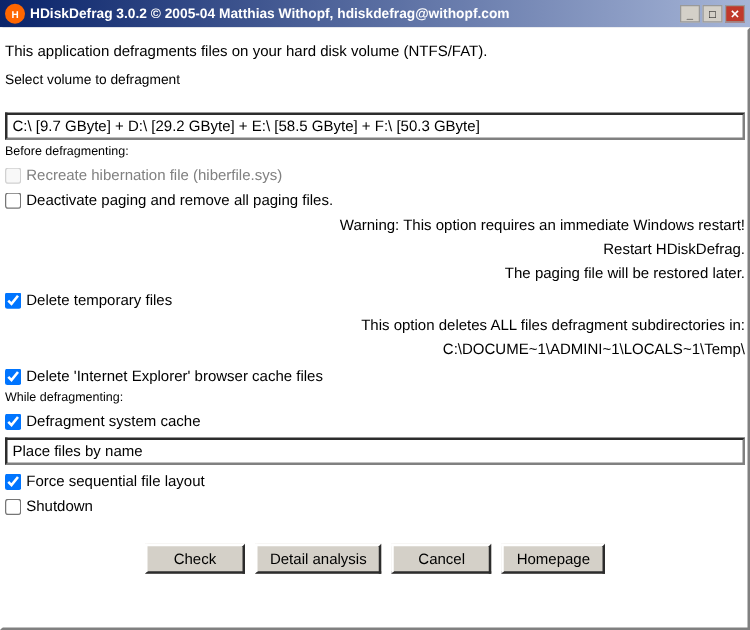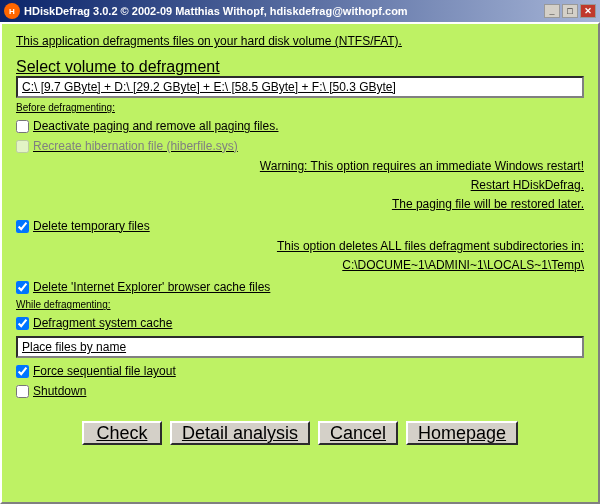--- a/index.html
+++ b/index.html
@@ -58,38 +58,37 @@
       justify-content: center;
       font-weight: bold;
     }
     .title-btn.close-btn {
       background: #c0392b;
       color: white;
     }
 
     
     .main-window {
-      background: #bef264;
+      background: #ffffff;
       border: 2px solid #fff;
       border-right-color: #808080;
       border-bottom-color: #808080;
-      padding: 10px 14px;
+      padding: 10px 2px;
       height: calc(504px - 22px);
       overflow-y: auto;
-      text-decoration: underline;
     }
 
     .app-description {
       margin-bottom: 10px;
       font-size: 12px;
     }
 
     .section-label {
-      font-size: 16px;
-      margin-bottom: 0;
+      font-size: 11px;
+      margin-bottom: 20px;
     }
 
     
     .dropdown-wrapper {
       display: flex;
       align-items: center;
     }
     .dropdown {
       flex: 1;
       height: 22px;
@@ -152,37 +151,37 @@
       margin-top: 14px;
       padding-top: 8px;
     }
     .win-btn {
       min-width: 80px;
       height: 24px;
       background: #d4d0c8;
       border: 2px outset #fff;
       border-right-color: #808080;
       border-bottom-color: #808080;
-      font-size: 18px;
+      font-size: 12px;
       font-family: 'MS Sans Serif', Arial, sans-serif;
       cursor: pointer;
       padding: 0 10px;
     }
 
     .page-container {
       position: relative;
     }
   </style>
 </head>
 <body>
 
 <div class="title-bar">
   <div class="title-bar-left">
     <div class="title-icon">H</div>
-    <span>HDiskDefrag 3.0.2  © 2002-09 Matthias Withopf, hdiskdefrag@withopf.com</span>
+    <span>HDiskDefrag 3.0.2  © 2005-04 Matthias Withopf, hdiskdefrag@withopf.com</span>
   </div>
   <div class="title-controls">
     <button class="title-btn">_</button>
     <button class="title-btn">□</button>
     <button class="title-btn close-btn">✕</button>
   </div>
 </div>
 
 <div class="main-window page-container">
 
@@ -192,27 +191,27 @@
 
   <div class="dropdown-wrapper">
     <select class="dropdown">
       <option value="C:\ [9.7 GByte] + D:\ [29.2 GByte] + E:\ [58.5 GByte] + F:\ [50.3 GByte]">C:\ [9.7 GByte] + D:\ [29.2 GByte] + E:\ [58.5 GByte] + F:\ [50.3 GByte]</option>
     </select>
   </div>
 
   <div class="section-header">Before defragmenting:</div>
 
   <div class="checkbox-row">
+    <input type="checkbox" id="recreate-hibernation" disabled="" style="">
+    <label for="recreate-hibernation" class="checkbox-label disabled">Recreate hibernation file (hiberfile.sys)</label>
+  </div>
+
+  <div class="checkbox-row">
     <input type="checkbox" id="deactivate-paging" style="">
     <label for="deactivate-paging" class="checkbox-label">Deactivate paging and remove all paging files.</label>
-  </div>
-
-  <div class="checkbox-row">
-    <input type="checkbox" id="recreate-hibernation" disabled="" style="">
-    <label for="recreate-hibernation" class="checkbox-label disabled">Recreate hibernation file (hiberfile.sys)</label>
   </div>
 
   <div class="indent-block">
     <div class="indented">Warning: This option requires an immediate Windows restart!</div>
     <div class="indented">Restart HDiskDefrag.</div>
     <div class="indented">The paging file will be restored later.</div>
   </div>
 
   <div class="checkbox-row">
     <input type="checkbox" id="delete-temp" checked="" style="">

